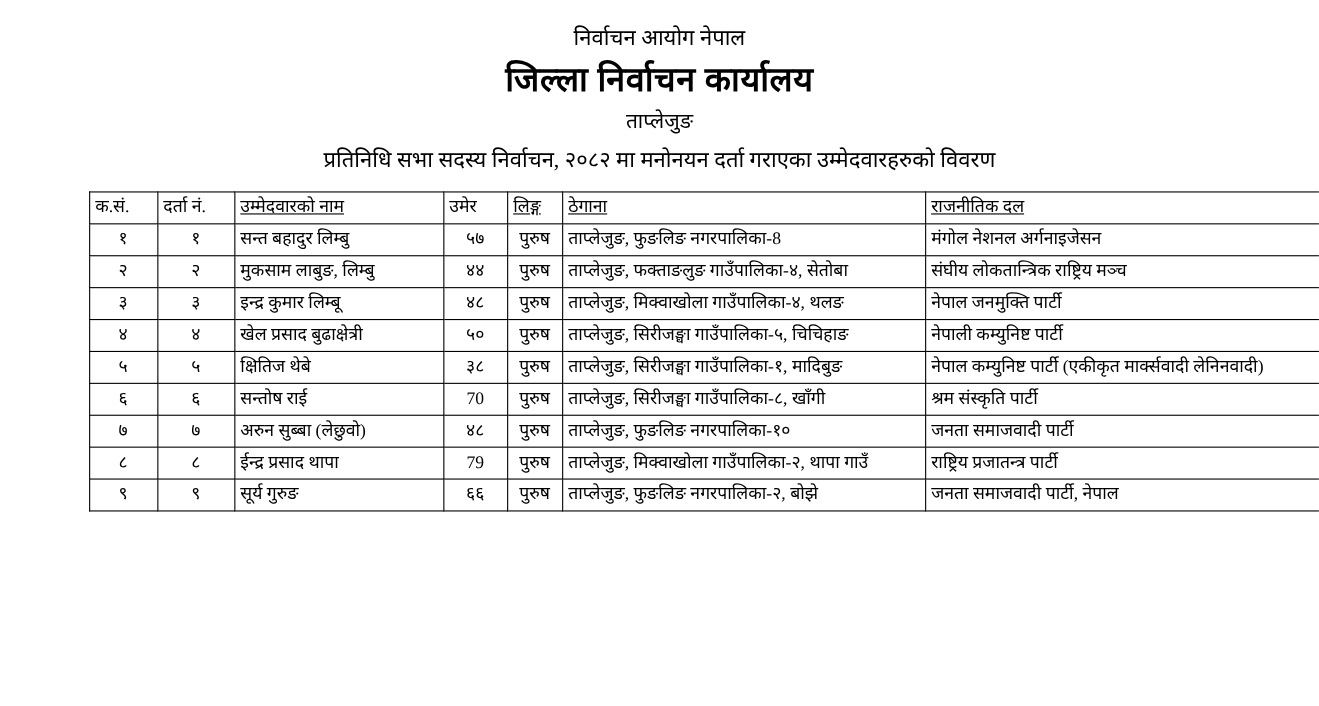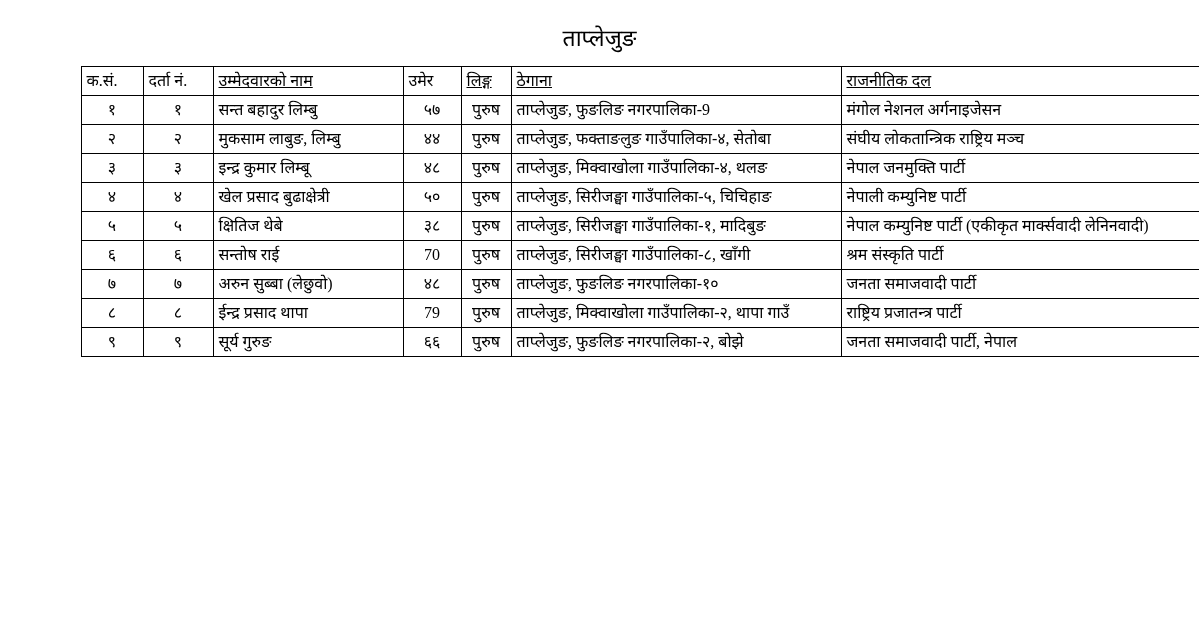--- a/index.html
+++ b/index.html
@@ -31,21 +31,21 @@
     font-family: "Liberation Serif", "DejaVu Serif", serif;
   }
   .office-title {
     font-size: 31px;
     line-height: 42px;
     font-weight: bold;
     letter-spacing: 0.5px;
     margin-top: 4px;
   }
   .district {
-    font-size: 23px;
+    font-size: 19px;
     line-height: 26px;
     margin-top: 4px;
   }
   .subtitle {
     font-size: 20px;
     line-height: 28px;
     margin-top: 8px;
   }
   .table-wrap {
     margin: 14px auto 0 auto;
@@ -82,21 +82,24 @@
   td.c-sn, td.c-reg, td.c-age, td.c-sex { text-align: center; }
   th.c-sn, th.c-reg, th.c-age { text-align: center; }
   th.h-name, th.h-addr, th.h-party, th.h-sex { text-align: left; text-decoration: underline; }
 </style>
 </head>
 <body>
 
 <div class="page">
 
   <div class="header">
+    <div class="org-line">निर्वाचन आयोग नेपाल</div>
+    <div class="office-title">जिल्ला निर्वाचन कार्यालय</div>
     <div class="district">ताप्लेजुङ</div>
+    <div class="subtitle">प्रतिनिधि सभा सदस्य निर्वाचन, २०८२ मा मनोनयन दर्ता गराएका उम्मेदवारहरुको विवरण</div>
   </div>
 
   <div class="table-wrap">
     <table class="candidates">
       <colgroup>
         <col class="col-sn">
         <col class="col-reg">
         <col class="col-name">
         <col class="col-age">
         <col class="col-sex">
@@ -114,21 +117,21 @@
           <th class="h-party">राजनीतिक दल</th>
         </tr>
       </thead>
       <tbody>
           <tr>
             <td class="c-sn">१</td>
             <td class="c-reg">१</td>
             <td class="c-name">सन्त बहादुर लिम्बु</td>
             <td class="c-age">५७</td>
             <td class="c-sex">पुरुष</td>
-            <td class="c-addr">ताप्लेजुङ, फुङलिङ नगरपालिका-9</td>
+            <td class="c-addr">ताप्लेजुङ, फुङलिङ नगरपालिका-8</td>
             <td class="c-party">मंगोल नेशनल अर्गनाइजेसन</td>
           </tr>
           <tr>
             <td class="c-sn">२</td>
             <td class="c-reg">२</td>
             <td class="c-name">मुकसाम लाबुङ, लिम्बु</td>
             <td class="c-age">४४</td>
             <td class="c-sex">पुरुष</td>
             <td class="c-addr">ताप्लेजुङ, फक्ताङलुङ गाउँपालिका-४, सेतोबा</td>
             <td class="c-party">संघीय लोकतान्त्रिक राष्ट्रिय मञ्च</td>

